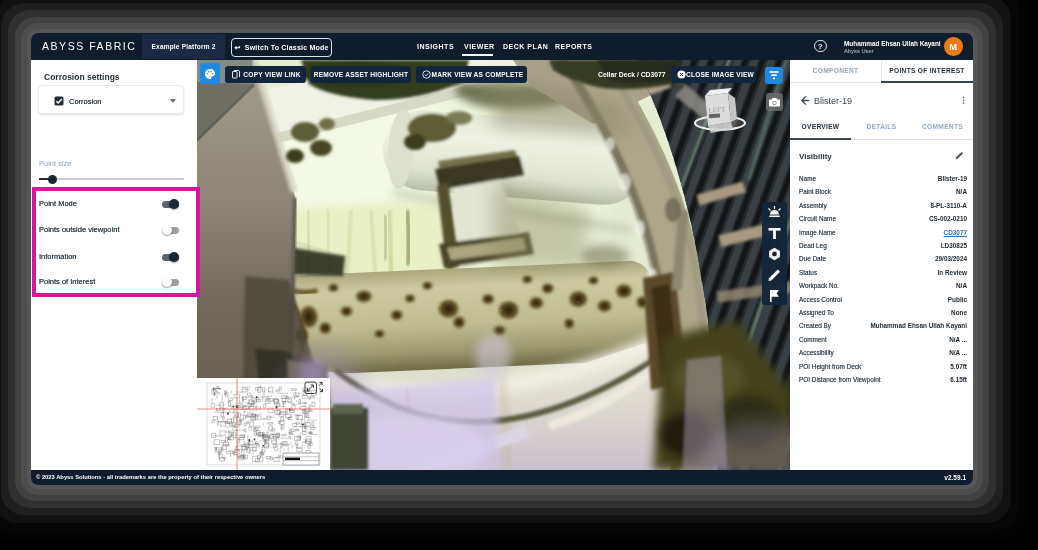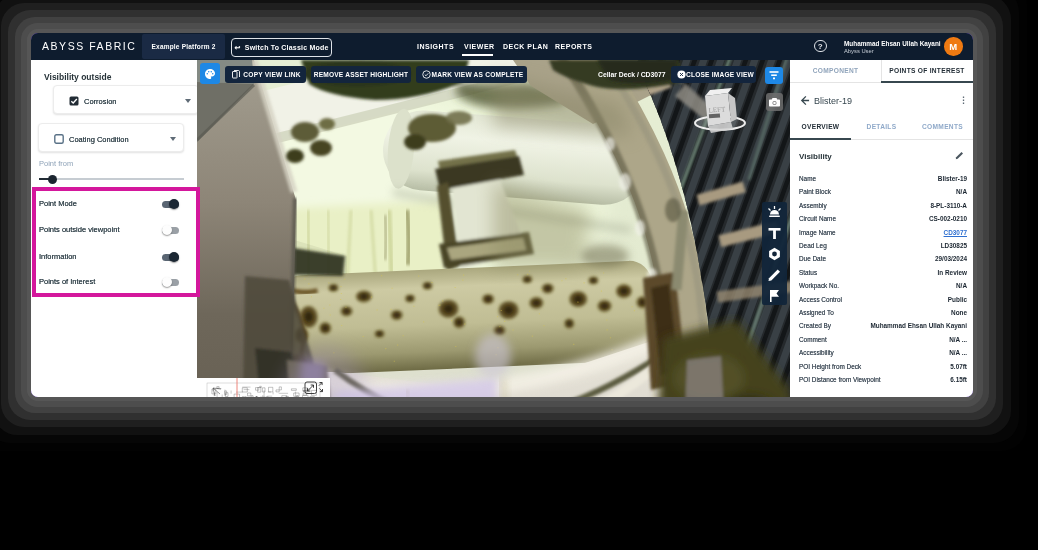--- a/index.html
+++ b/index.html
@@ -1,19 +1,19 @@
 <!DOCTYPE html>
 <html><head>
 <meta charset="utf-8">
 <style>
   * { margin:0; padding:0; box-sizing:border-box; }
   html,body { width:1038px; height:550px; background:#000; overflow:hidden;
     font-family:"Liberation Sans", sans-serif; }
   #win {
-    position:absolute; left:31px; top:33px; width:942px; height:364px;
+    position:absolute; left:31px; top:33px; width:942px; height:452px;
     background:#8b5cf6; border-radius:7px; overflow:hidden;
     box-shadow: 0 0 0 4px rgba(88,88,88,.9), 0 0 0 10px rgba(80,80,80,.8),
       0 0 0 16px rgba(72,72,72,.7), 0 0 0 23px rgba(62,62,62,.55),
       0 0 0 30px rgba(52,52,52,.42), 0 0 0 38px rgba(42,42,42,.3),
       0 0 0 46px rgba(30,30,30,.18), 0 0 0 54px rgba(20,20,20,.1);
   }
   
   #topbar { position:absolute; left:0; top:0; width:942px; height:27px; background:#0e1c2e; }
   #logo { position:absolute; left:11px; top:7px; color:#fff; font-size:10.5px;
     letter-spacing:1.55px; font-weight:400; }
@@ -108,37 +108,30 @@
     <div class="nav" style="left:472px;">DECK PLAN</div>
     <div class="nav" style="left:524px;">REPORTS</div>
     <div id="nav-underline"></div>
     <div id="help">?</div>
     <div id="uname">Muhammad Ehsan Ullah Kayani</div>
     <div id="urole">Abyss User</div>
     <div id="avatar">M</div>
   </div>
 
   <div id="sidebar">
-    <div id="vstitle">Visibility outside</div>
-    <div class="card" style="top:25px;margin-left:15px;">
+    <div id="vstitle">Corrosion settings</div>
+    <div class="card" style="top:25px;">
       <svg class="cb" width="10" height="10" viewBox="0 0 10 10">
           <rect x="0.5" y="0.5" width="9" height="9" rx="1.5" fill="#222c35"></rect>
           <path d="M2.3 5.2 L4.2 7 L7.8 3" stroke="#fff" stroke-width="1.3" fill="none"></path>
         </svg>
       <div class="lbl">Corrosion</div>
         <div class="caret"></div>
     </div>
-    <div class="card" style="top:63px;">
-      <svg class="cb" width="10" height="10" viewBox="0 0 10 10">
-          <rect x="0.8" y="0.8" width="8.4" height="8.4" rx="1.5" fill="none" stroke="#5a7287" stroke-width="1.4"></rect>
-        </svg>
-      <div class="lbl">Coating Condition</div>
-        <div class="caret"></div>
-    </div>
-    <div id="psize">Point from</div>
+    <div id="psize">Point size</div>
     <div id="slider-track"></div>
       <div id="slider-fill"></div>
       <div id="slider-knob"></div>
     <div class="trow" style="top:139px;">Point Mode</div>
     <div class="tog on" style="top:139px;">
         <div class="track"></div>
         <div class="knob"></div>
       </div>
     <div class="trow" style="top:164.5px;">Points outside viewpoint</div>
     <div class="tog off" style="top:164.5px;">

